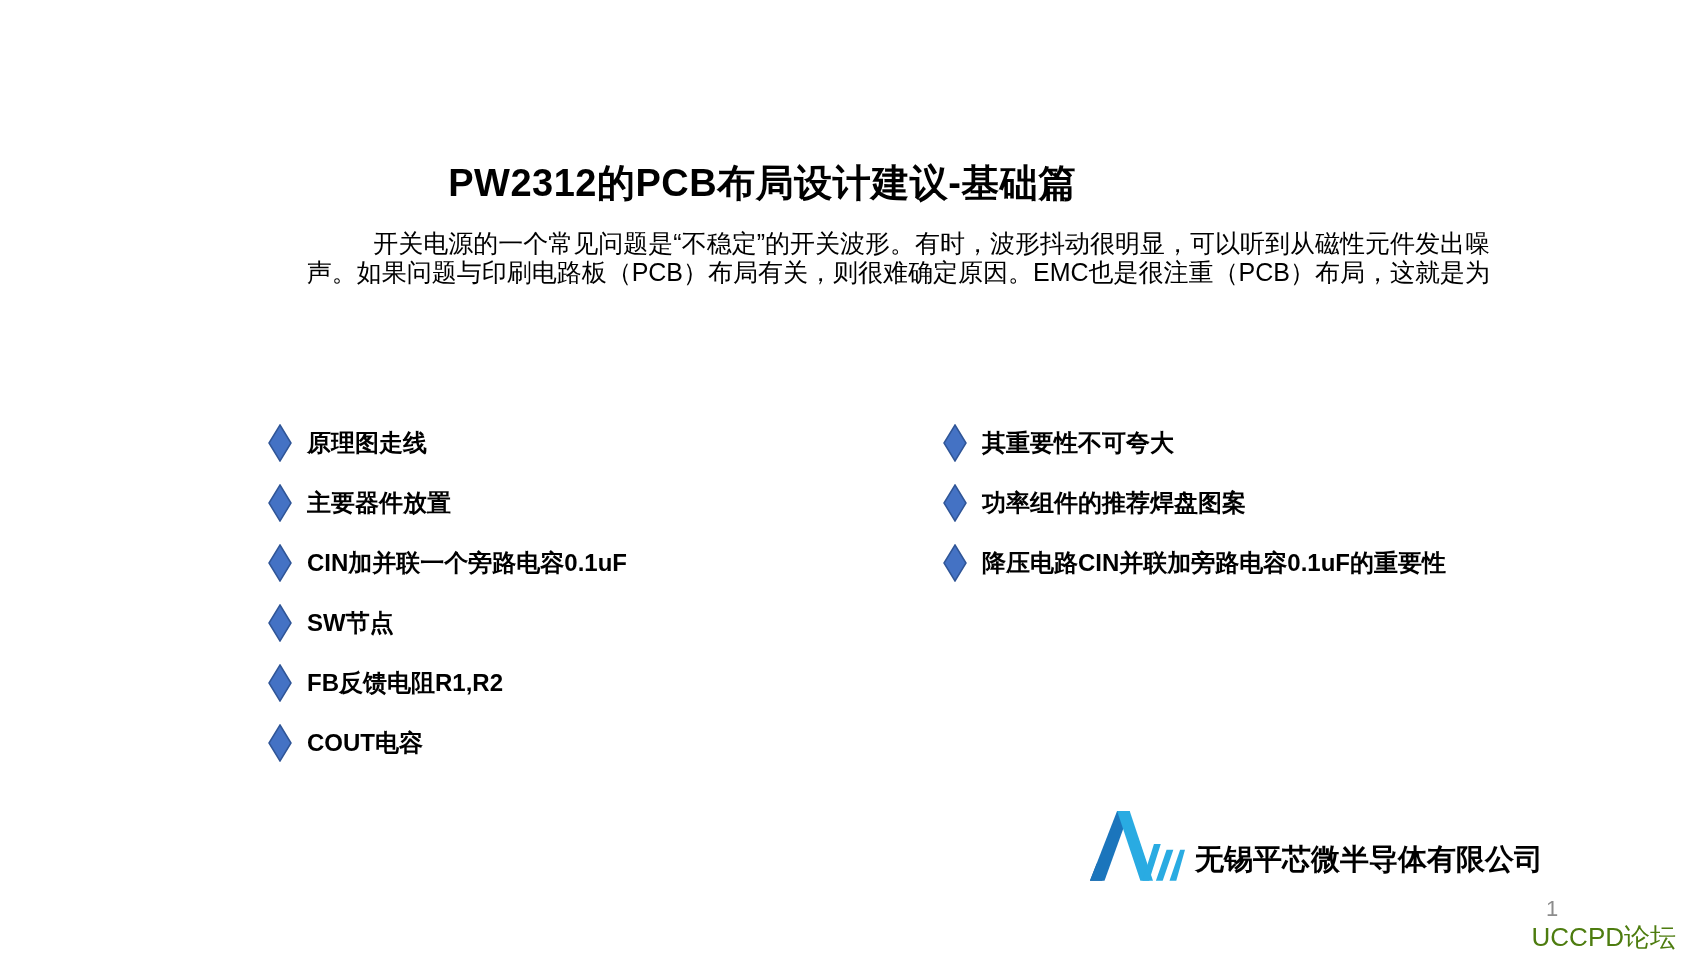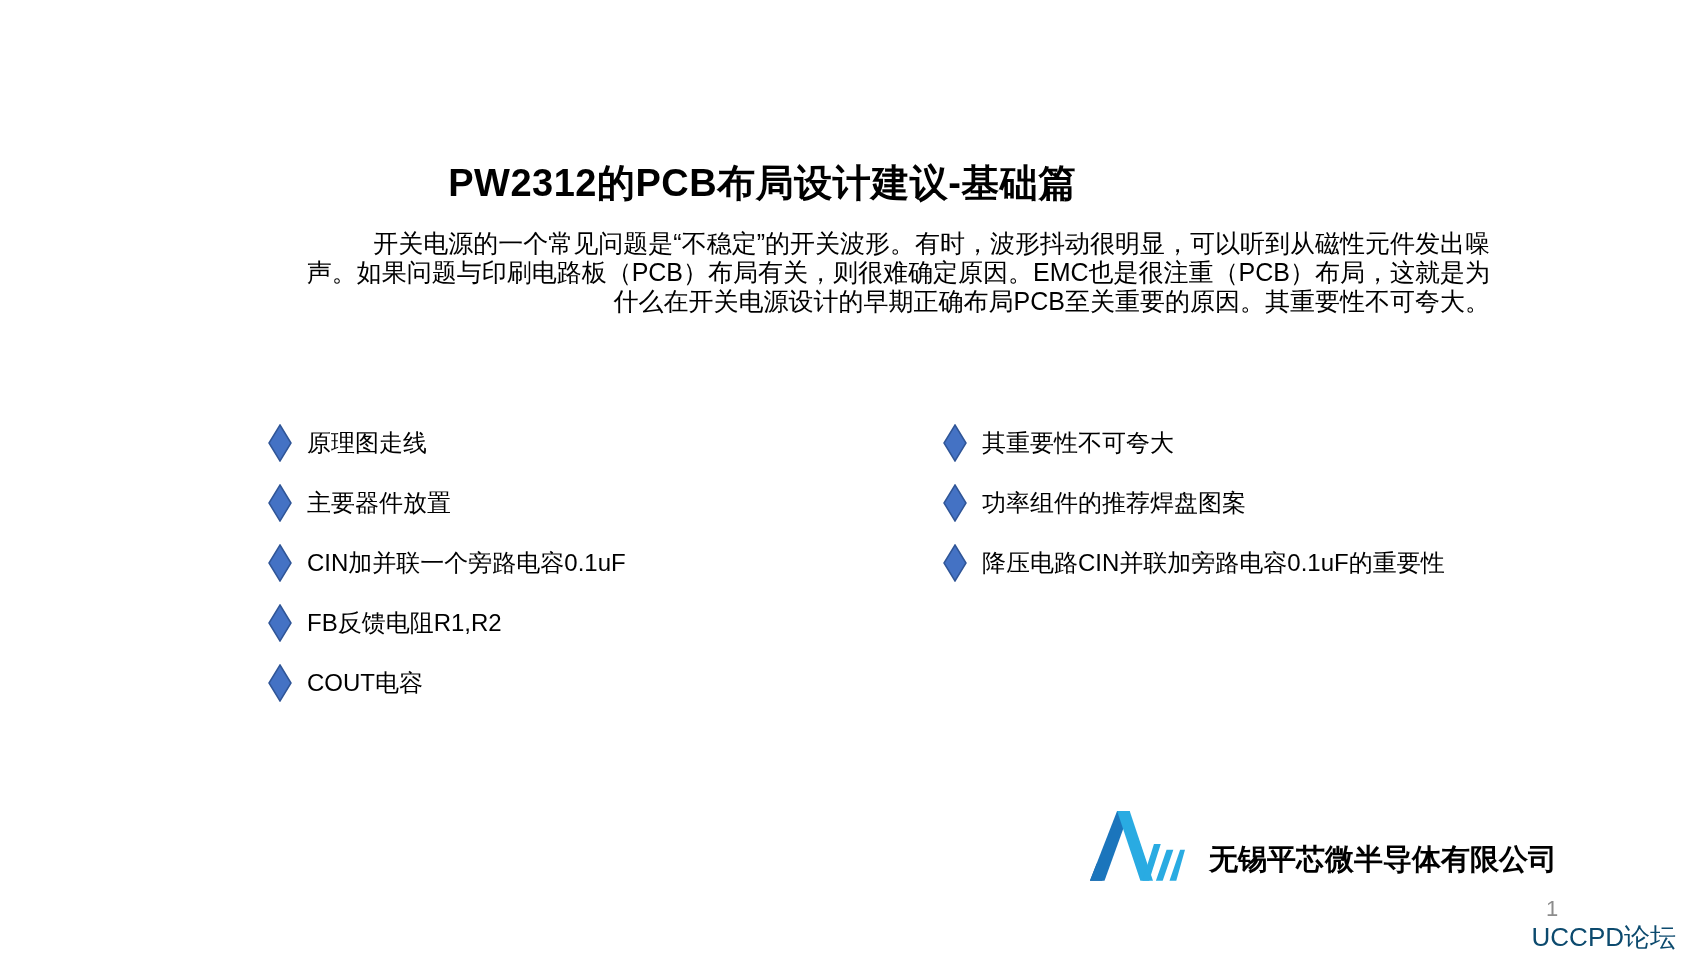--- a/index.html
+++ b/index.html
@@ -28,30 +28,30 @@
   }
   .bullets.left{left:268px;}
   .bullets.right{left:943px;}
   .bullet-row{
     display:flex;align-items:center;
     height:60px;
   }
   .diamond{width:24px;height:38px;flex:0 0 24px;}
   .bullet-label{
     margin-left:15px;
-    font-size:24px;font-weight:400;
+    font-size:24px;font-weight:700;
     white-space:nowrap;
   }
   .logo{
     position:absolute;left:1088px;top:804px;
     display:flex;align-items:flex-end;
   }
   .logo-mark{width:97px;height:80px;display:block;}
   .company-name{
-    margin-left:24px;
+    margin-left:10px;
     font-size:29px;font-weight:700;
     white-space:nowrap;
     padding-bottom:4px;
   }
   .page-number{
     position:absolute;left:1546px;top:896px;
     font-size:22px;
   }
   .watermark{
     position:absolute;right:8px;top:920px;
@@ -62,41 +62,46 @@
 </head>
 <body>
 
 <div class="slide">
 
   <div class="title">PW2312的PCB布局设计建议-基础篇</div>
 
   <div class="intro">
     <div>开关电源的一个常见问题是“不稳定”的开关波形。有时，波形抖动很明显，可以听到从磁性元件发出噪</div>
     <div>声。如果问题与印刷电路板（PCB）布局有关，则很难确定原因。EMC也是很注重（PCB）布局，这就是为</div>
-    <div>什么在开关电源设计的早期正确布局PCB至关重要的原因。其重要性不可夸大。</div>
   </div>
 
   <div class="bullets left">
     <div class="bullet-row">
       <svg class="diamond" viewBox="0 0 24 38">
           <polygon points="12,1 23,19 12,37 1,19" stroke-width="1.5" fill="#4472C4" stroke="#2F5597"></polygon>
         </svg>
       <span class="bullet-label">原理图走线</span>
     </div>
     <div class="bullet-row">
       <svg class="diamond" viewBox="0 0 24 38">
           <polygon points="12,1 23,19 12,37 1,19" stroke-width="1.5" fill="#4472C4" stroke="#2F5597"></polygon>
         </svg>
       <span class="bullet-label">主要器件放置</span>
     </div>
     <div class="bullet-row">
       <svg class="diamond" viewBox="0 0 24 38">
           <polygon points="12,1 23,19 12,37 1,19" stroke-width="1.5" fill="#4472C4" stroke="#2F5597"></polygon>
         </svg>
       <span class="bullet-label">CIN加并联一个旁路电容0.1uF</span>
+    </div>
+    <div class="bullet-row">
+      <svg class="diamond" viewBox="0 0 24 38">
+          <polygon points="12,1 23,19 12,37 1,19" stroke-width="1.5" fill="#4472C4" stroke="#2F5597"></polygon>
+        </svg>
+      <span class="bullet-label">SW节点</span>
     </div>
     <div class="bullet-row">
       <svg class="diamond" viewBox="0 0 24 38">
           <polygon points="12,1 23,19 12,37 1,19" stroke-width="1.5" fill="#4472C4" stroke="#2F5597"></polygon>
         </svg>
       <span class="bullet-label">FB反馈电阻R1,R2</span>
     </div>
     <div class="bullet-row">
       <svg class="diamond" viewBox="0 0 24 38">
           <polygon points="12,1 23,19 12,37 1,19" stroke-width="1.5" fill="#4472C4" stroke="#2F5597"></polygon>
@@ -133,15 +138,15 @@
       <polygon points="30,6 43,6 67,78 54,78" fill="#29ABE2"></polygon>
       <polygon points="56,78 68,40 75,40 63,78" fill="#29ABE2"></polygon>
       <polygon points="70,78 81,46 88,46 77,78" fill="#29ABE2"></polygon>
       <polygon points="84,78 95,46 100,46 91,78" fill="#29ABE2"></polygon>
     </svg>
     <span class="company-name">无锡平芯微半导体有限公司</span>
   </div>
 
   <div class="page-number" style="color: rgb(140, 140, 140);">1</div>
 
-  <div class="watermark" style="color: #0c4a6e;">UCCPD论坛</div>
+  <div class="watermark" style="color: #4d7c0f;">UCCPD论坛</div>
 
 </div>
 
 </body></html>

